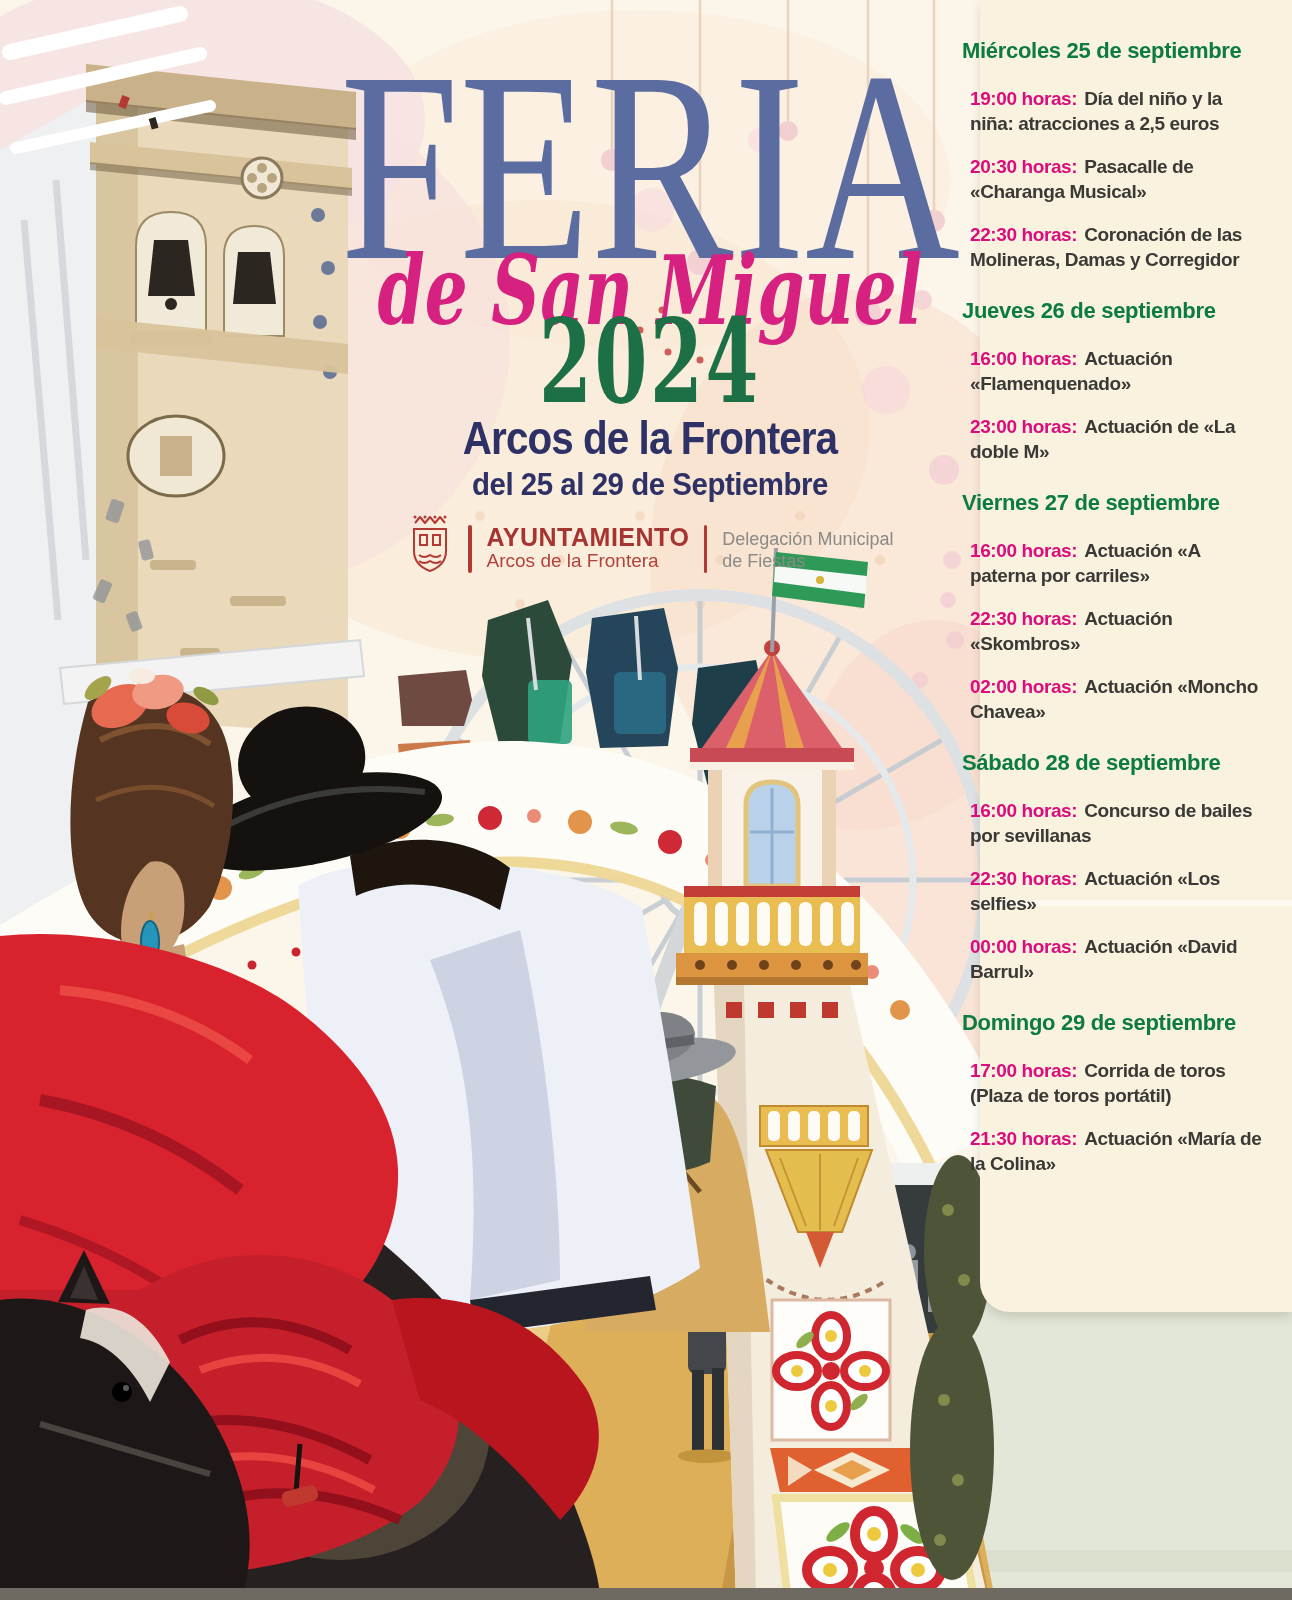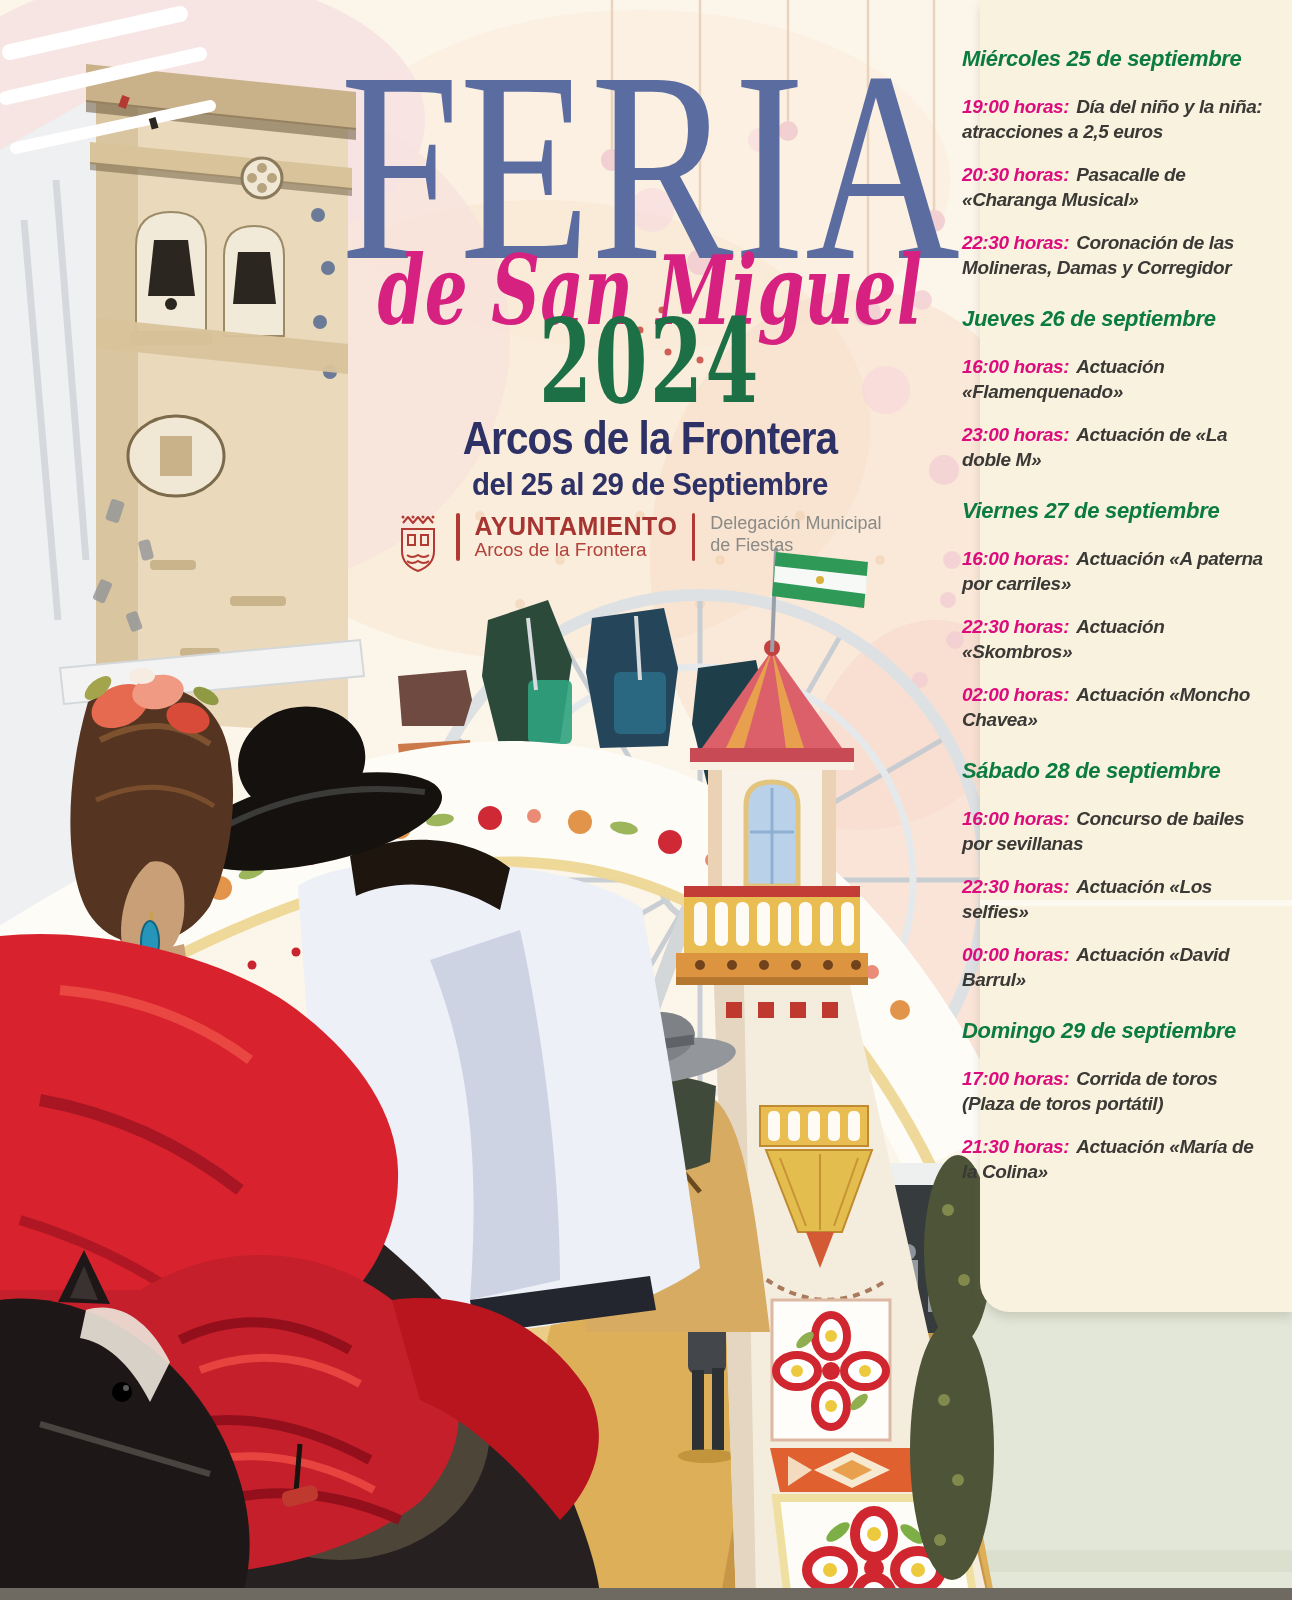--- a/index.html
+++ b/index.html
@@ -15,39 +15,39 @@
             font-weight:700;font-size:96px;fill:#d62180;}
   .t-year{font-family:"DejaVu Serif","Liberation Serif",serif;font-weight:700;
           font-size:116px;fill:#1d7046;letter-spacing:4px;}
   .poster-location{position:absolute;left:320px;top:414px;width:660px;text-align:center;
       font-size:43px;font-weight:bold;color:#2d3166;transform:scaleX(.94) scaleY(1.06);
       letter-spacing:-1px;}
   .poster-dates{position:absolute;left:320px;top:467px;width:660px;text-align:center;
       font-size:31px;font-weight:bold;color:#2d3166;transform:scaleX(.95);letter-spacing:-.5px;}
 
   
-  .logo-row{position:absolute;left:308px;top:513px;width:660px;display:flex;
-      justify-content:center;align-items:flex-start;gap:15px;}
+  .logo-row{position:absolute;left:320px;top:513px;width:660px;display:flex;
+      justify-content:center;align-items:flex-end;gap:15px;}
   .logo-bar{width:4px;height:48px;background:#b23a33;border-radius:2px;flex:0 0 auto;}
   .logo-col{display:flex;flex-direction:column;justify-content:center;}
   .logo-org{font-size:25px;font-weight:bold;color:#a63430;letter-spacing:.5px;line-height:1.05;}
   .logo-org-sub{font-size:19px;color:#b2423b;line-height:1.2;}
   .logo-dept{font-size:18px;color:#8a8a86;line-height:1.22;}
 
   
   .schedule-card{position:absolute;top:0;right:0;width:312px;height:1312px;
       background:#f8f2df;border-radius:0 0 0 30px;
       box-shadow:0 6px 10px rgba(120,115,85,.22);}
   .schedule-card:after{content:"";position:absolute;left:0;top:900px;width:100%;height:6px;
       background:rgba(255,255,255,.55);}
-  .schedule{position:absolute;top:46px;right:22px;width:308px;font-style:italic;}
+  .schedule{position:absolute;top:38px;right:22px;width:308px;}
   .day-heading{font-size:22px;font-weight:bold;color:#0b7b3e;margin:26px 0 22px;
       letter-spacing:-.3px;line-height:26px;}
   .day-heading:first-child{margin-top:0;}
-  .event{font-size:19px;font-weight:bold;color:#3b3936;margin:0 0 18px;line-height:25px;
+  .event{font-size:19px;font-weight:bold;color:#3b3936;margin:0 8px 18px;line-height:25px;
       letter-spacing:-.4px;}
   .event .time{color:#dc0c7c;margin-right:7px;}
 </style>
 </head>
 <body>
 
 <div class="stage">
 
   <svg class="art" viewBox="0 0 1292 1600" aria-hidden="true">
 

